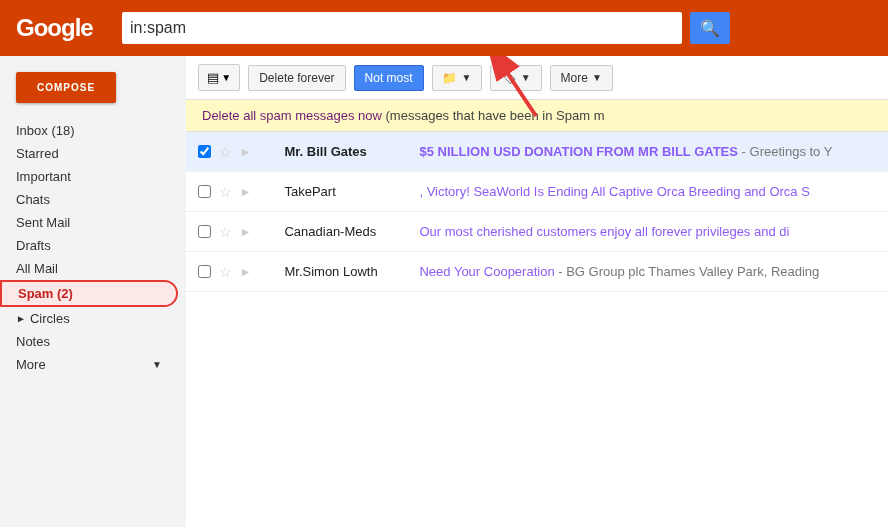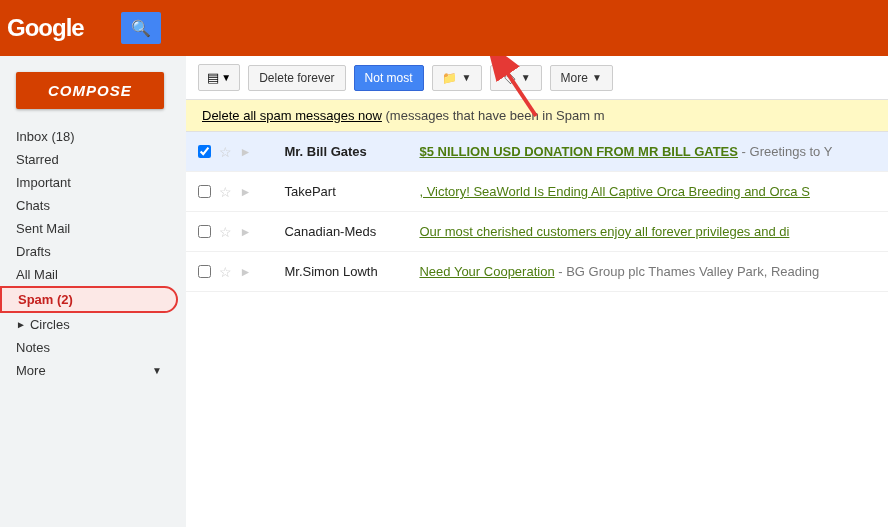--- a/index.html
+++ b/index.html
@@ -4,21 +4,21 @@
   <style>
     * { box-sizing: border-box; margin: 0; padding: 0; }
     body { font-family: Arial, sans-serif; font-size: 13px; background: #f1f3f4; overflow: hidden; width: 888px; height: 527px; }
 
     
     #header {
       display: flex;
       align-items: center;
       background: #d44000;
       height: 56px;
-      padding: 0 7px;
+      padding: 0 16px;
       gap: 16px;
     }
     #logo {
       font-size: 24px;
       font-weight: bold;
       color: white;
       letter-spacing: -1px;
       min-width: 90px;
     }
     #search-bar {
@@ -70,30 +70,29 @@
       background: #f1f3f4;
       padding: 8px 0;
       flex-shrink: 0;
       overflow-y: auto;
     }
     #compose-btn {
       display: block;
       margin: 8px 16px 16px 16px;
       background: #d44000;
       color: white;
-      font-size: 15px;
+      font-size: 10px;
       font-weight: bold;
       letter-spacing: 1px;
-      padding: 10px 32px;
+      padding: 10px 21px;
       border: none;
       border-radius: 2px;
       cursor: pointer;
       text-align: center;
       box-shadow: 0 1px 3px rgba(0,0,0,0.3);
-      font-style: italic;
     }
     .sidebar-item {
       display: flex;
       align-items: center;
       padding: 4px 16px;
       cursor: pointer;
       color: #333;
       font-size: 13px;
       border-radius: 0 20px 20px 0;
       margin-right: 8px;
@@ -153,21 +152,21 @@
     
     #spam-notice {
       background: #fff9c4;
       padding: 8px 16px;
       font-size: 13px;
       color: #444;
       border-bottom: 1px solid #e0e0e0;
       white-space: nowrap;
       overflow: hidden;
     }
-    #spam-notice a { color: #000000; text-decoration: underline; cursor: pointer; }
+    #spam-notice a { color: #701a75; cursor: pointer; }
 
     
     #email-list { flex: 1; overflow-y: auto; }
     .email-row {
       display: flex;
       align-items: center;
       padding: 6px 12px;
       border-bottom: 1px solid #f0f0f0;
       cursor: pointer;
       background: white;
@@ -175,40 +174,43 @@
     }
     .email-row.selected { background: #e8f0fe; }
     .email-row.unread .sender { font-weight: bold; }
     .email-row.unread .subject { font-weight: bold; }
 
     .row-check { margin-right: 8px; }
     .row-star { margin-right: 8px; color: #ccc; font-size: 14px; cursor: pointer; }
     .row-important { margin-right: 8px; color: #ccc; font-size: 12px; cursor: pointer; }
     .sender { width: 160px; flex-shrink: 0; font-size: 13px; color: #222; overflow: hidden; text-overflow: ellipsis; white-space: nowrap; padding-left: 25px; }
     .email-content { flex: 1; overflow: hidden; white-space: nowrap; text-overflow: ellipsis; font-size: 13px; color: #555; }
-    .email-content .subject { color: #4d7c0f; text-decoration: underline; }
+    .email-content .subject { color: #8b5cf6; }
     .email-content .snippet { color: #777; }
 
     
     #bg-overlay {
       position: fixed;
       bottom: 0;
       right: 0;
       width: 888px;
       height: 200px;
       background: linear-gradient(180deg, rgba(150,130,200,0.3) 0%, rgba(180,140,180,0.5) 100%);
       z-index: -1;
     }
   </style>
 </head>
 <body>
 
 <div id="header">
   <div id="logo">Google</div>
   <div id="search-bar">
+    <div id="search-input-wrapper">
+      <input id="search-input" type="text" value="in:spam" style="">
+    </div>
     <button id="search-button">
       <span>🔍</span>
     </button>
   </div>
 </div>
 
 <div id="main-layout">
 
   <div id="sidebar">
     <button id="compose-btn">COMPOSE</button>

